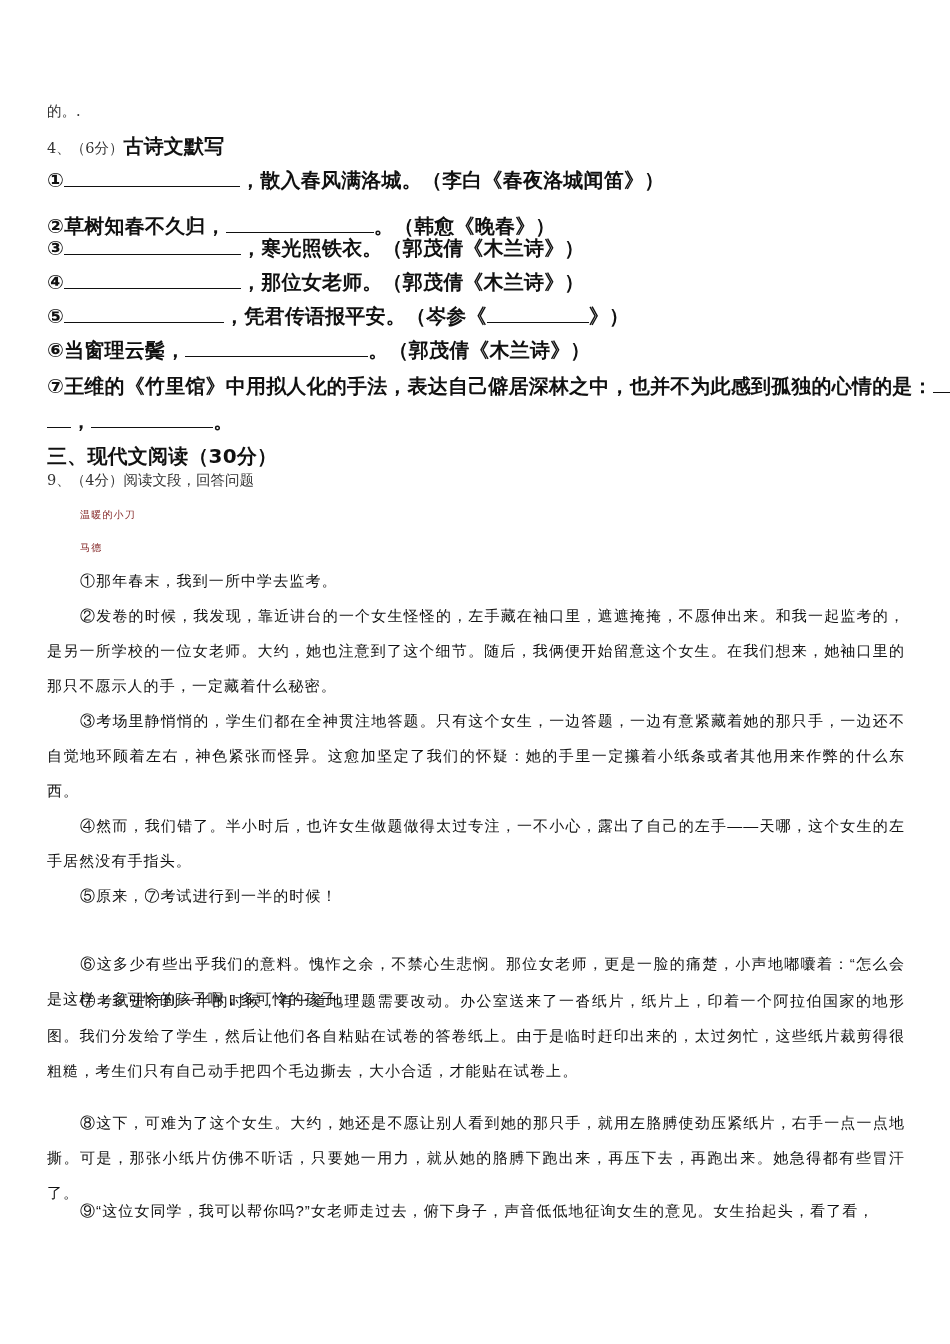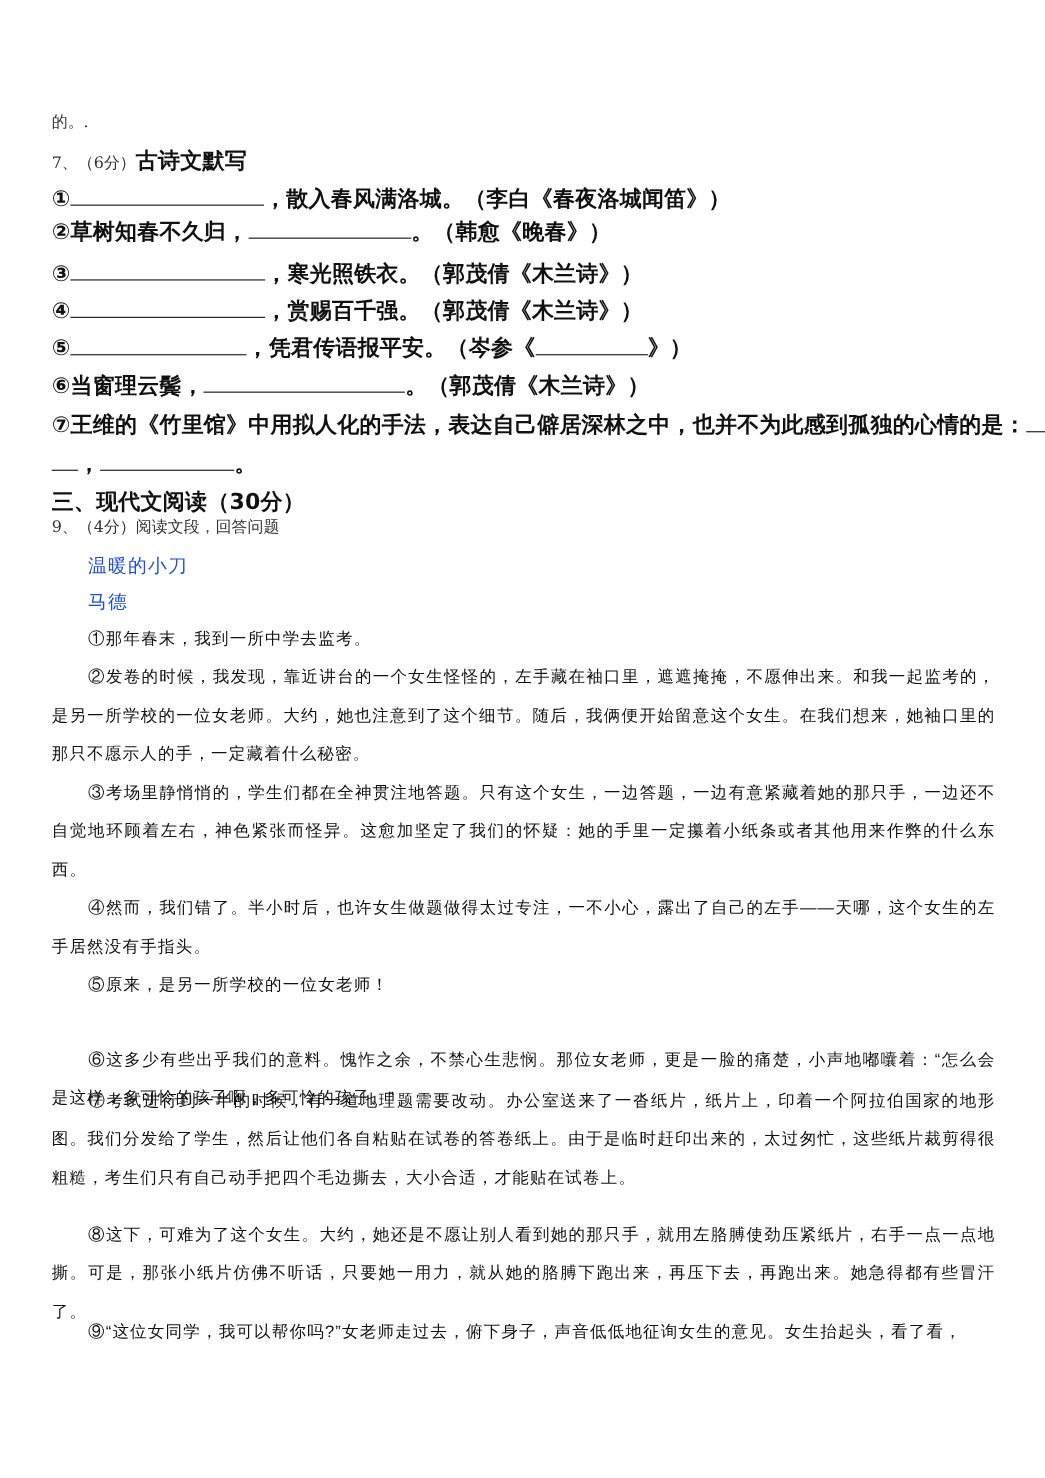--- a/index.html
+++ b/index.html
@@ -1,50 +1,50 @@
 <!DOCTYPE html>
 <html><head>
   <meta charset="utf-8">
   <style>
     html, body { margin: 0; padding: 0; background: #ffffff; }
     body { width: 950px; height: 1344px; position: relative; overflow: hidden; color: #111; }
     .page { position: absolute; left: 47px; top: 0; width: 860px; }
     .line { position: absolute; left: 0; white-space: nowrap; font-size: 15px; line-height: 20px; }
     .bold { font-family: "DejaVu Sans", sans-serif; font-weight: bold; font-size: 20px; letter-spacing: 0.2px; }
     .serif { font-family: "DejaVu Serif", "Liberation Serif", serif; font-size: 14.5px; color: #333; }
-    .kai { font-family: "DejaVu Serif", "Liberation Serif", serif; font-size: 17px; color: #1d4ed8; letter-spacing: 1.2px; }
+    .kai { font-family: "DejaVu Serif", "Liberation Serif", serif; font-size: 10px; color: #7f1d1d; letter-spacing: 1.2px; }
     .blank { display: inline-block; border-bottom: 1.3px solid #111; height: 14px; vertical-align: baseline; }
     .para { position: absolute; left: 0; width: 858px; font-family: Liberation Sans, sans-serif; font-size: 15px; line-height: 35px; color: #111; text-align: justify; letter-spacing: 1.1px; }
     .para .first { display: inline-block; width: 33px; }
   </style>
 </head>
 <body>
 
 <div class="page">
 
   <div class="line serif" style="top:101px;">的。.</div>
 
   <div class="line" style="top:136px;">
-    <span class="serif">7、（6分）</span><span class="bold">古诗文默写</span>
+    <span class="serif">4、（6分）</span><span class="bold">古诗文默写</span>
   </div>
 
   <div class="line bold" style="top:170px;text-align:right;">
     <span>①</span><span class="blank" style="width:176px;"></span><span>，散入春风满洛城。（李白《春夜洛城闻笛》）</span>
   </div>
 
-  <div class="line bold" style="top:200px;">
+  <div class="line bold" style="top:216px;">
     <span>②</span><span>草树知春不久归，</span><span class="blank" style="width:148px;"></span><span>。（韩愈《晚春》）</span>
   </div>
 
   <div class="line bold" style="top:238px;">
     <span>③</span><span class="blank" style="width:177px;"></span><span>，寒光照铁衣。（郭茂倩《木兰诗》）</span>
   </div>
 
   <div class="line bold" style="top:272px;">
-    <span>④</span><span class="blank" style="width:177px;"></span><span>，赏赐百千强。（郭茂倩《木兰诗》）</span>
+    <span>④</span><span class="blank" style="width:177px;"></span><span>，那位女老师。（郭茂倩《木兰诗》）</span>
   </div>
 
   <div class="line bold" style="top:306px;">
     <span>⑤</span><span class="blank" style="width:160px;"></span><span>，凭君传语报平安。（岑参《</span><span class="blank" style="width:102px;"></span><span>》）</span>
   </div>
 
   <div class="line bold" style="top:340px;">
     <span>⑥</span><span>当窗理云鬓，</span><span class="blank" style="width:183px;"></span><span>。（郭茂倩《木兰诗》）</span>
   </div>
 
@@ -59,19 +59,19 @@
 
   <div class="line serif" style="top:470px;">9、（4分）阅读文段，回答问题</div>
 
   <div class="line kai" style="top:505px; left:33px;">温暖的小刀</div>
   <div class="line kai" style="top:538px; left:33px;">马德</div>
 
   <div class="para" style="top:563px;"><span class="first"></span><span>①那年春末，我到一所中学去监考。</span></div>
   <div class="para" style="top:598px;"><span class="first"></span><span>②发卷的时候，我发现，靠近讲台的一个女生怪怪的，左手藏在袖口里，遮遮掩掩，不愿伸出来。和我一起监考的，是另一所学校的一位女老师。大约，她也注意到了这个细节。随后，我俩便开始留意这个女生。在我们想来，她袖口里的那只不愿示人的手，一定藏着什么秘密。</span></div>
   <div class="para" style="top:703px;"><span class="first"></span><span>③考场里静悄悄的，学生们都在全神贯注地答题。只有这个女生，一边答题，一边有意紧藏着她的那只手，一边还不自觉地环顾着左右，神色紧张而怪异。这愈加坚定了我们的怀疑：她的手里一定攥着小纸条或者其他用来作弊的什么东西。</span></div>
   <div class="para" style="top:808px;"><span class="first"></span><span>④然而，我们错了。半小时后，也许女生做题做得太过专注，一不小心，露出了自己的左手——天哪，这个女生的左手居然没有手指头。</span></div>
-  <div class="para" style="top:878px;"><span class="first"></span><span>⑤原来，是另一所学校的一位女老师！</span></div>
+  <div class="para" style="top:878px;"><span class="first"></span><span>⑤原来，⑦考试进行到一半的时候！</span></div>
   <div class="para" style="top:913px;margin-top:33px;"><span class="first"></span><span>⑥这多少有些出乎我们的意料。愧怍之余，不禁心生悲悯。那位女老师，更是一脸的痛楚，小声地嘟囔着：“怎么会是这样，多可怜的孩子啊，多可怜的孩子。”</span></div>
   <div class="para" style="top:983px;"><span class="first"></span><span>⑦考试进行到一半的时候，有一道地理题需要改动。办公室送来了一沓纸片，纸片上，印着一个阿拉伯国家的地形图。我们分发给了学生，然后让他们各自粘贴在试卷的答卷纸上。由于是临时赶印出来的，太过匆忙，这些纸片裁剪得很粗糙，考生们只有自己动手把四个毛边撕去，大小合适，才能贴在试卷上。</span></div>
   <div class="para" style="top:1088px;margin-top:17px;"><span class="first"></span><span>⑧这下，可难为了这个女生。大约，她还是不愿让别人看到她的那只手，就用左胳膊使劲压紧纸片，右手一点一点地撕。可是，那张小纸片仿佛不听话，只要她一用力，就从她的胳膊下跑出来，再压下去，再跑出来。她急得都有些冒汗了。</span></div>
   <div class="para" style="top:1193px;"><span class="first"></span><span>⑨“这位女同学，我可以帮你吗?”女老师走过去，俯下身子，声音低低地征询女生的意见。女生抬起头，看了看，</span></div>
 
 </div>
 
 </body></html>

